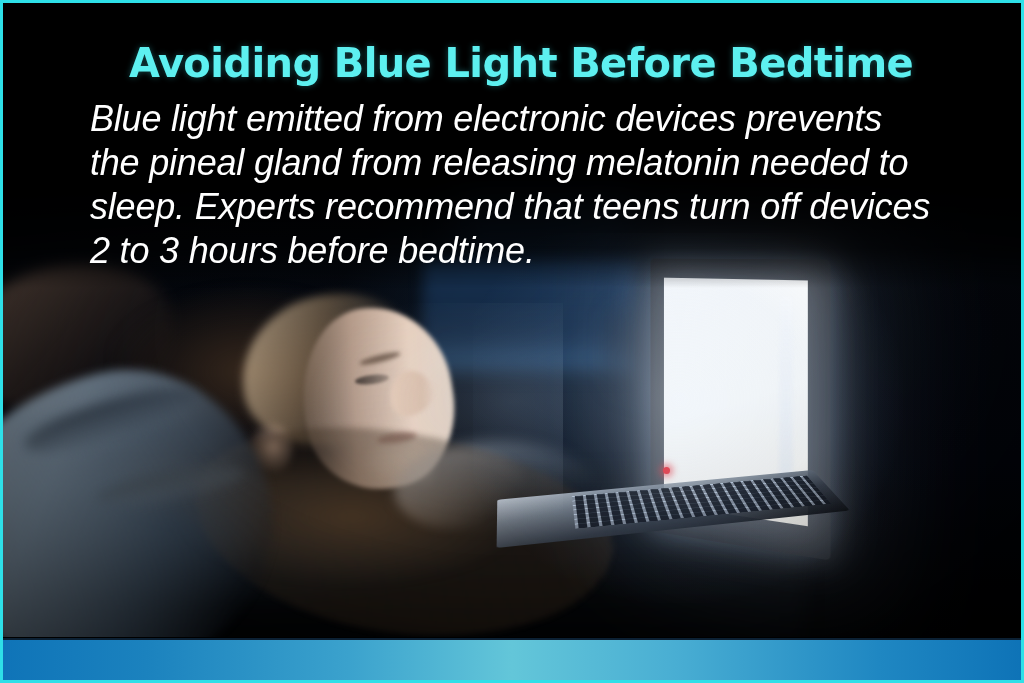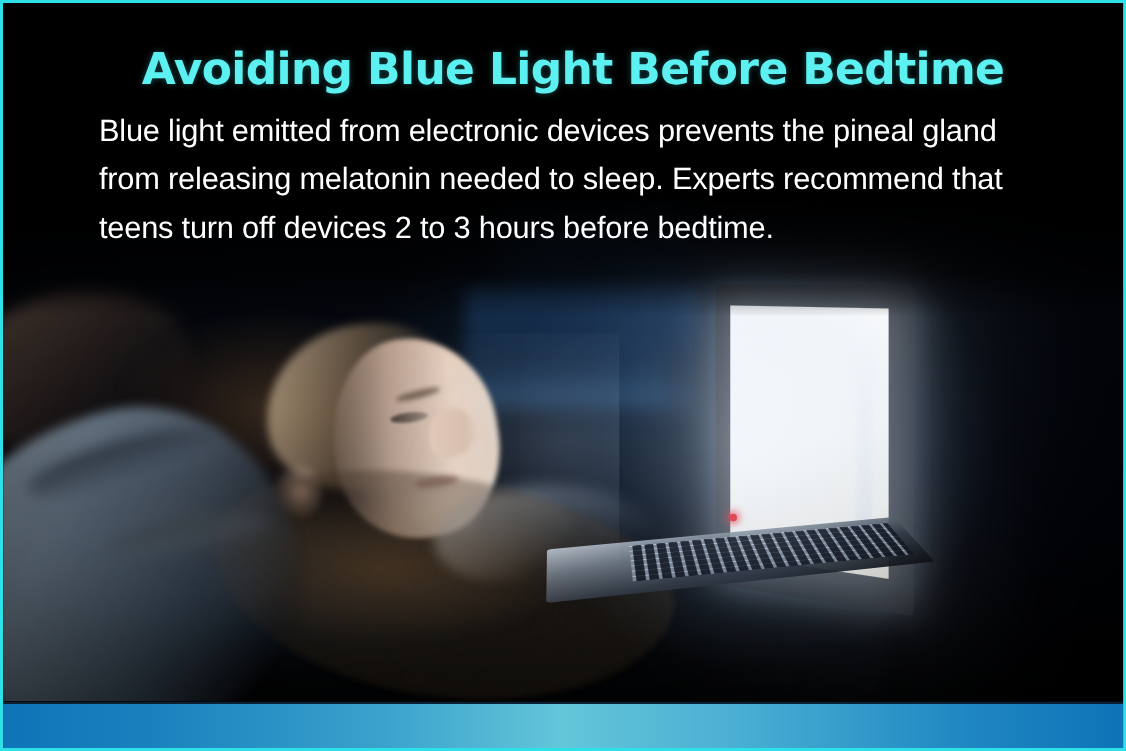--- a/index.html
+++ b/index.html
@@ -341,24 +341,25 @@
     line-height: 1.0;
     letter-spacing: -0.6px;
     color: #5df0f0;
     text-shadow: 0 0 6px rgba(60,220,230,0.35);
   }
   .body-copy {
     margin: 0;
     padding: 14px 82px 0 69px;
     font-family: "Liberation Sans", sans-serif;
     font-weight: normal;
-    font-size: 28px;
+    font-size: 36px;
     line-height: 44px;
     color: #ffffff;
     letter-spacing: -0.2px;
+    font-style: italic;
   }
 
   
   .bottom-bar {
     position: absolute;
     left: 0; right: 0; bottom: 0;
     height: 40px;
     background: linear-gradient(90deg,
       #0f74b8 0%,
       #1b82be 14%,

